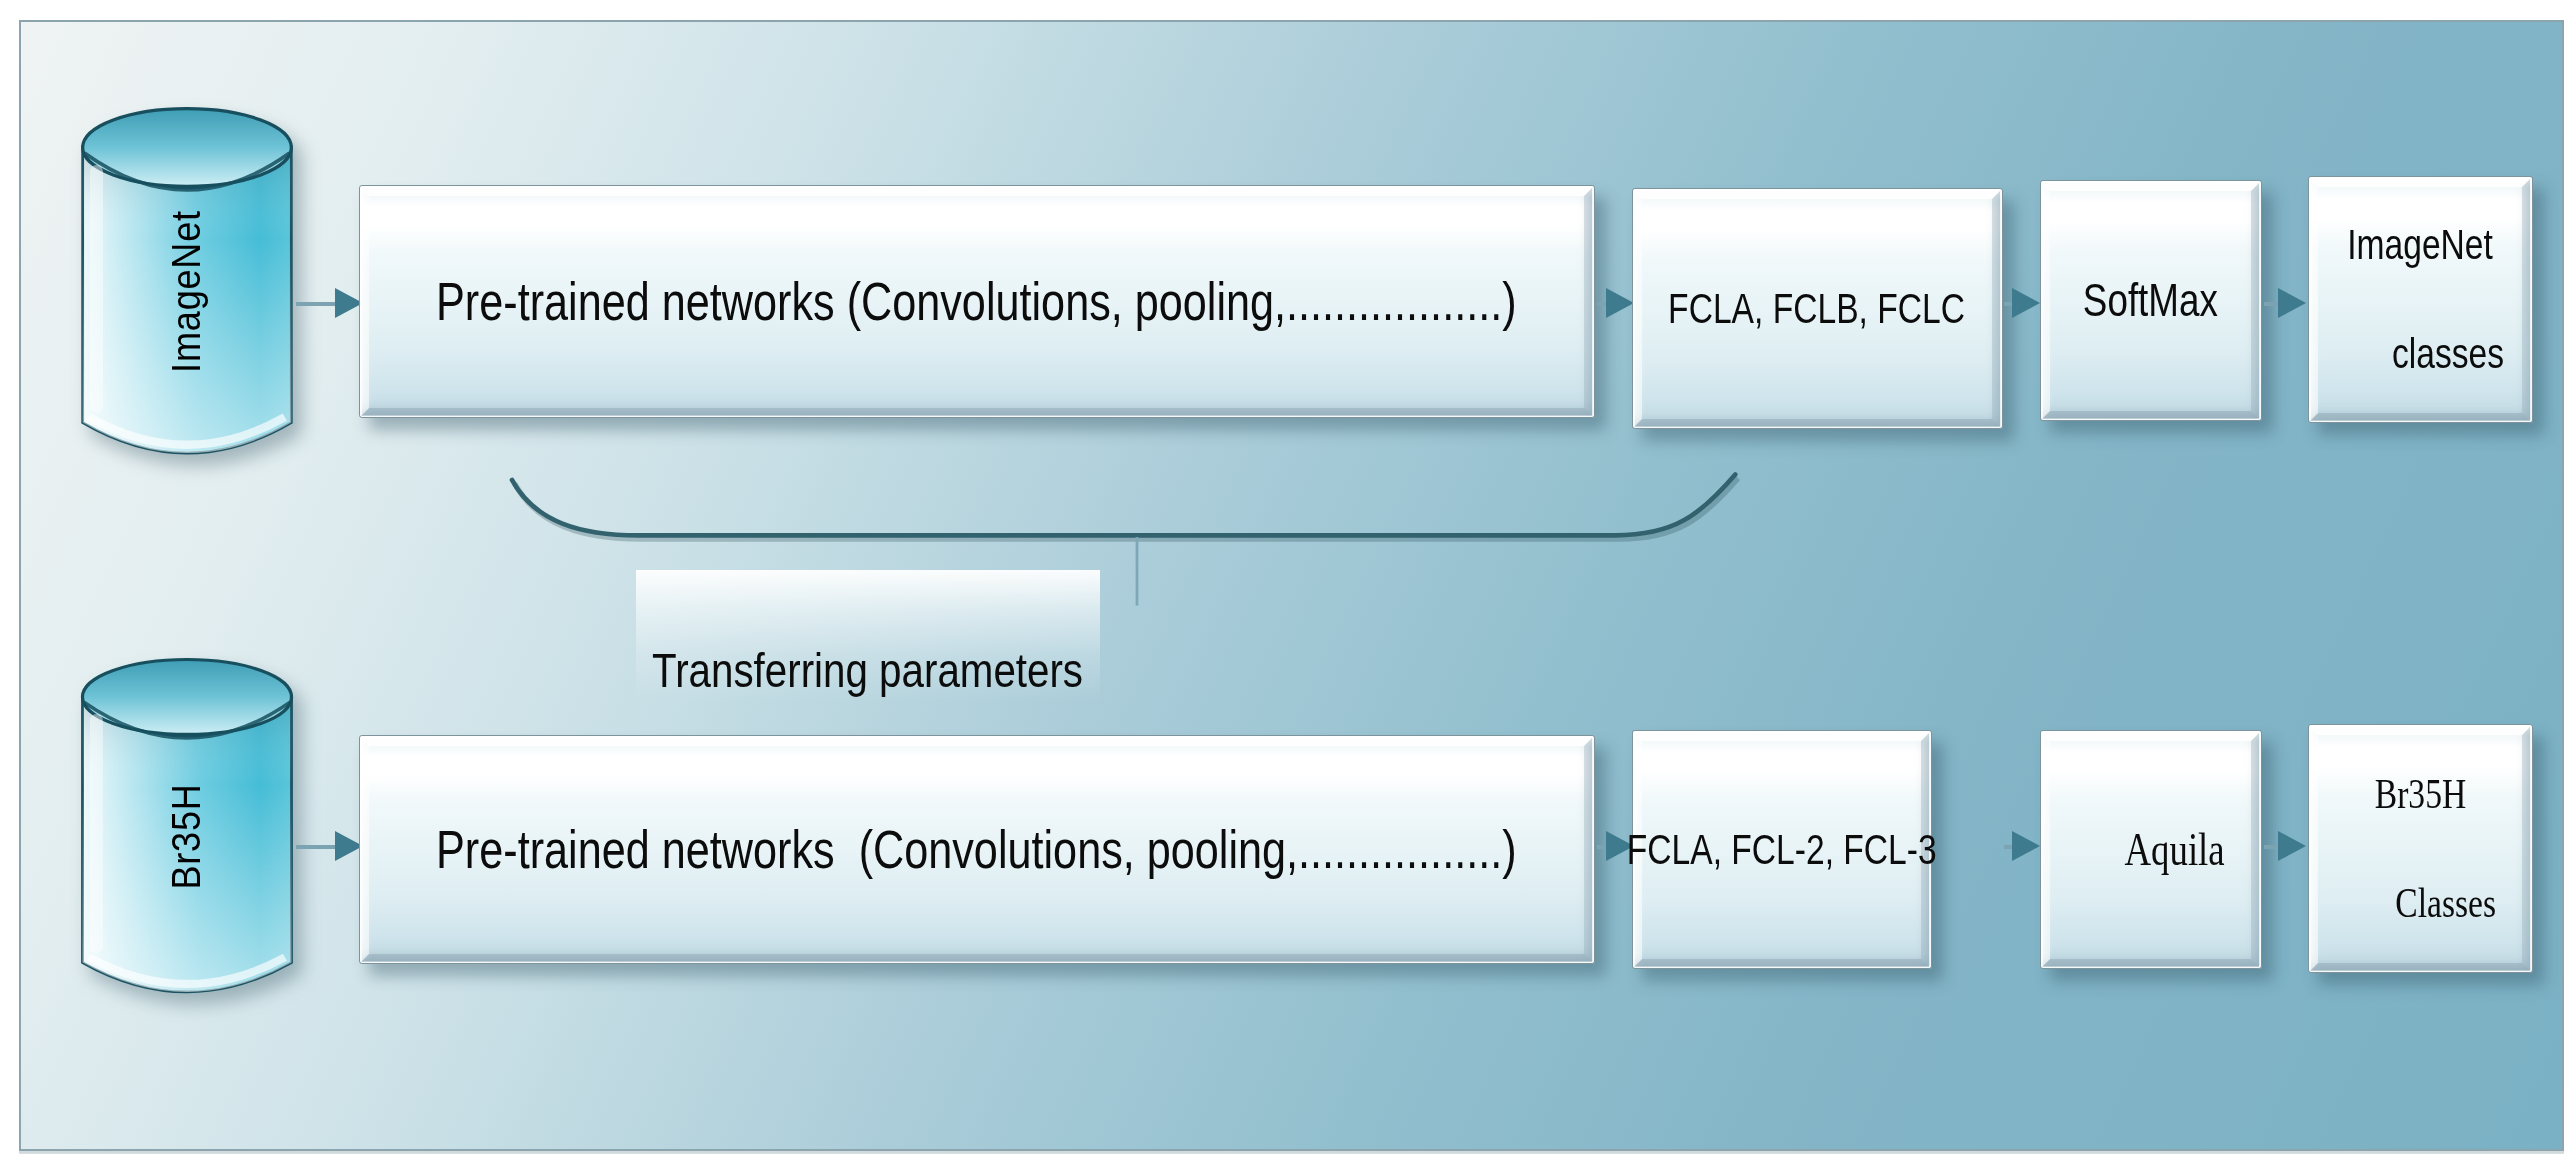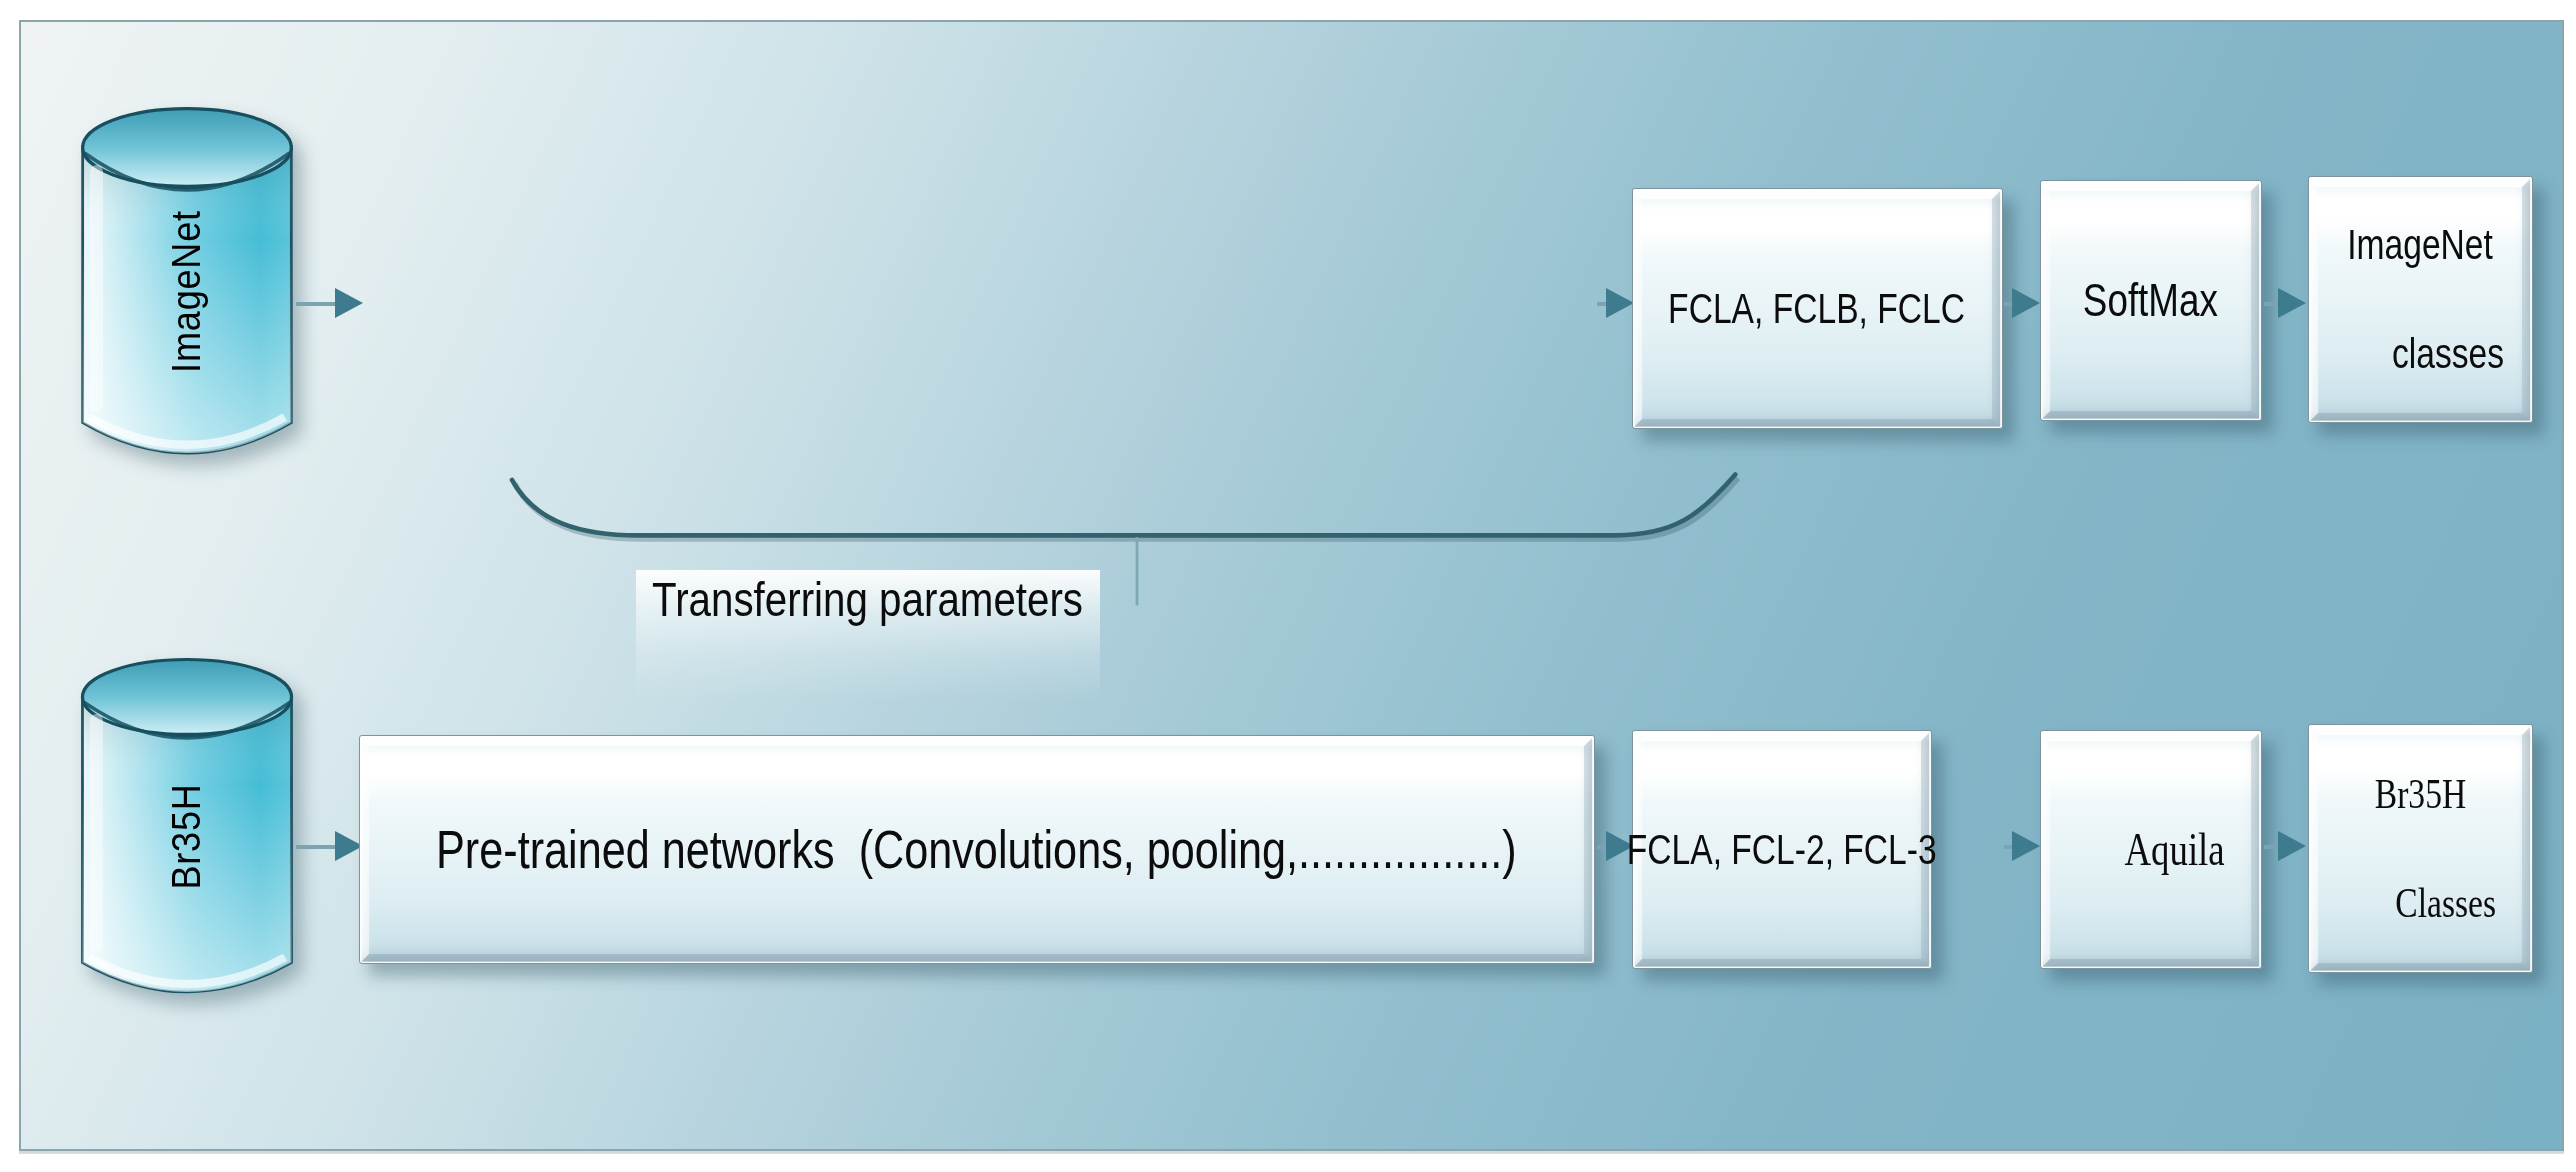--- a/index.html
+++ b/index.html
@@ -90,21 +90,21 @@
 
   
   #brace-svg{position:absolute;left:0;top:0;pointer-events:none;}
   #transfer-label-box{
     position:absolute;left:615px;top:548px;width:464px;height:131px;
     background:linear-gradient(180deg,
       rgba(255,255,255,.95) 0%,
       rgba(248,252,253,.60) 30%,
       rgba(240,247,249,.25) 65%,
       rgba(255,255,255,0) 100%);
-    display:flex;align-items:flex-start;justify-content:center;
+    display:flex;align-items:flex-end;justify-content:center;
   }
   #transfer-label-box .box-label{
     font-size:48px;transform:scaleX(.84);white-space:pre;color:#0c0c0c;
   }
 
   .big-label{font-size:54px;}
   .fcl-label{font-size:42px;}
   .mid-label{font-size:46px;}
   .out-label{font-size:42px;}
 </style>
@@ -142,20 +142,23 @@
         <path d="M9,52 Q120,132 231,52" stroke="#16505f" stroke-width="4" fill="none" opacity="0.85"></path>
         <path d="M22,72 L22,326" stroke="#ffffff" stroke-width="14" stroke-linecap="round" opacity="0.45"></path>
       </svg>
       <div class="cyl-label">
         <span>ImageNet</span>
       </div>
     </div>
 
     <div class="arrow" style="left:275px;top:280px;width:39px;"></div>
 
+    <div class="box" style="left:338px;top:163px;width:1236px;height:233px;">
+      <span class="box-label big-label">Pre-trained networks (Convolutions, pooling,..................)</span>
+    </div>
 
     <div class="arrow" style="left:1576px;top:280px;width:9.2px;"></div>
 
     <div class="box" style="left:1611px;top:166px;width:371px;height:241px;">
       <span class="box-label fcl-label">FCLA, FCLB, FCLC</span>
     </div>
 
     <div class="arrow" style="left:1983px;top:280px;width:8.3px;"></div>
 
     <div class="box" style="left:2019px;top:158px;width:222px;height:241px;align-items:center;">

